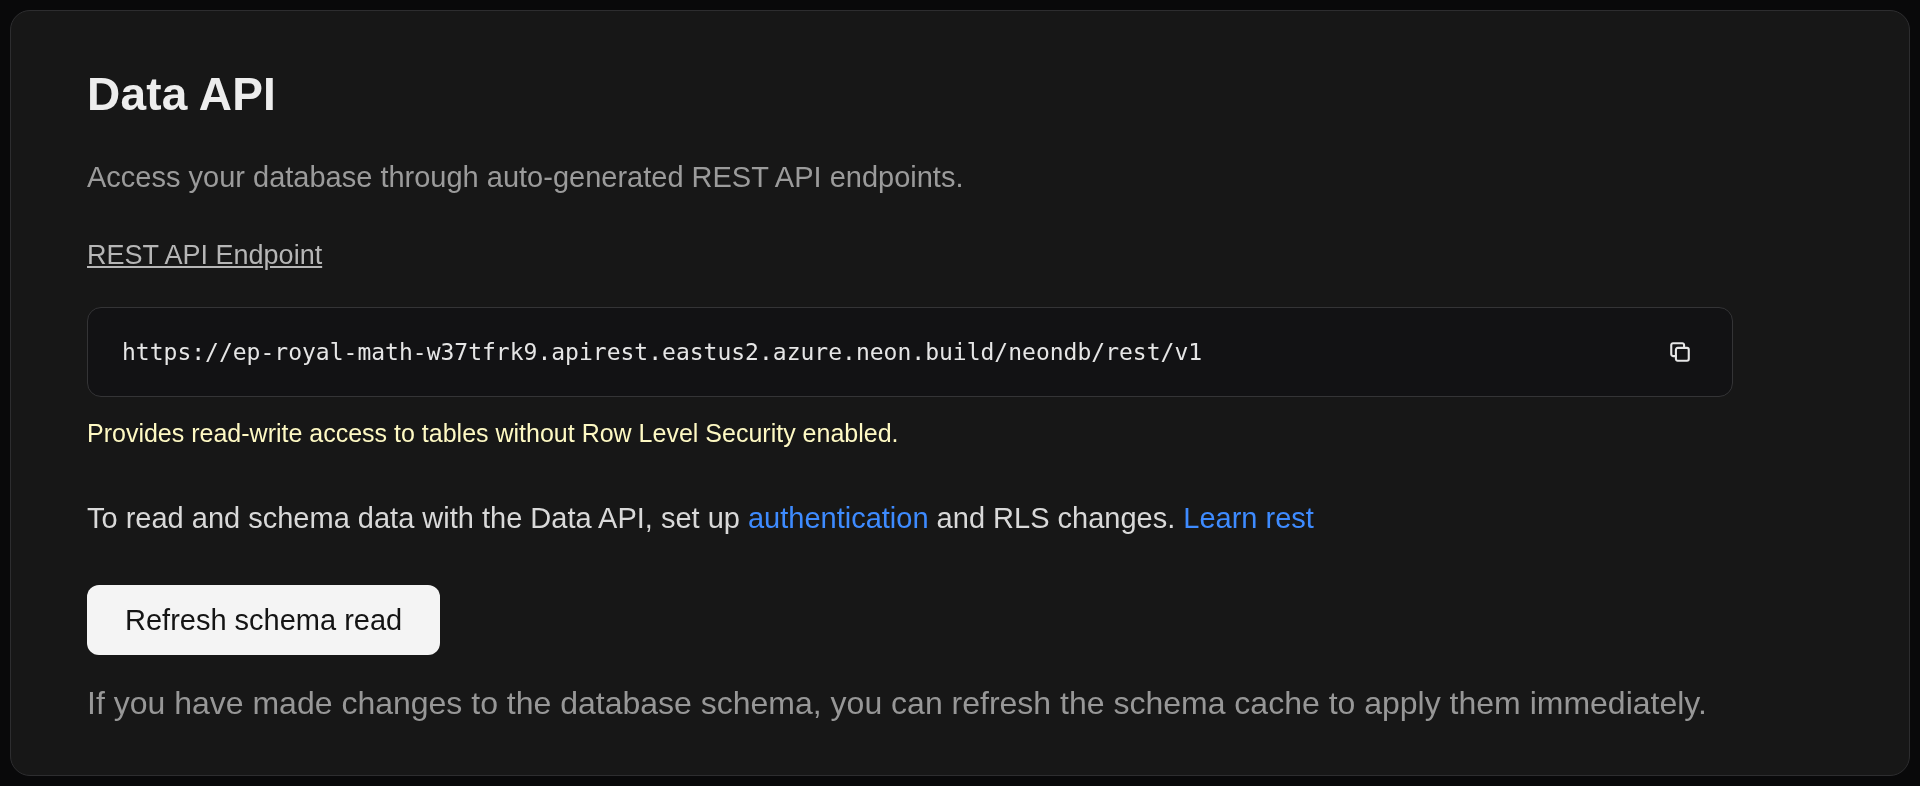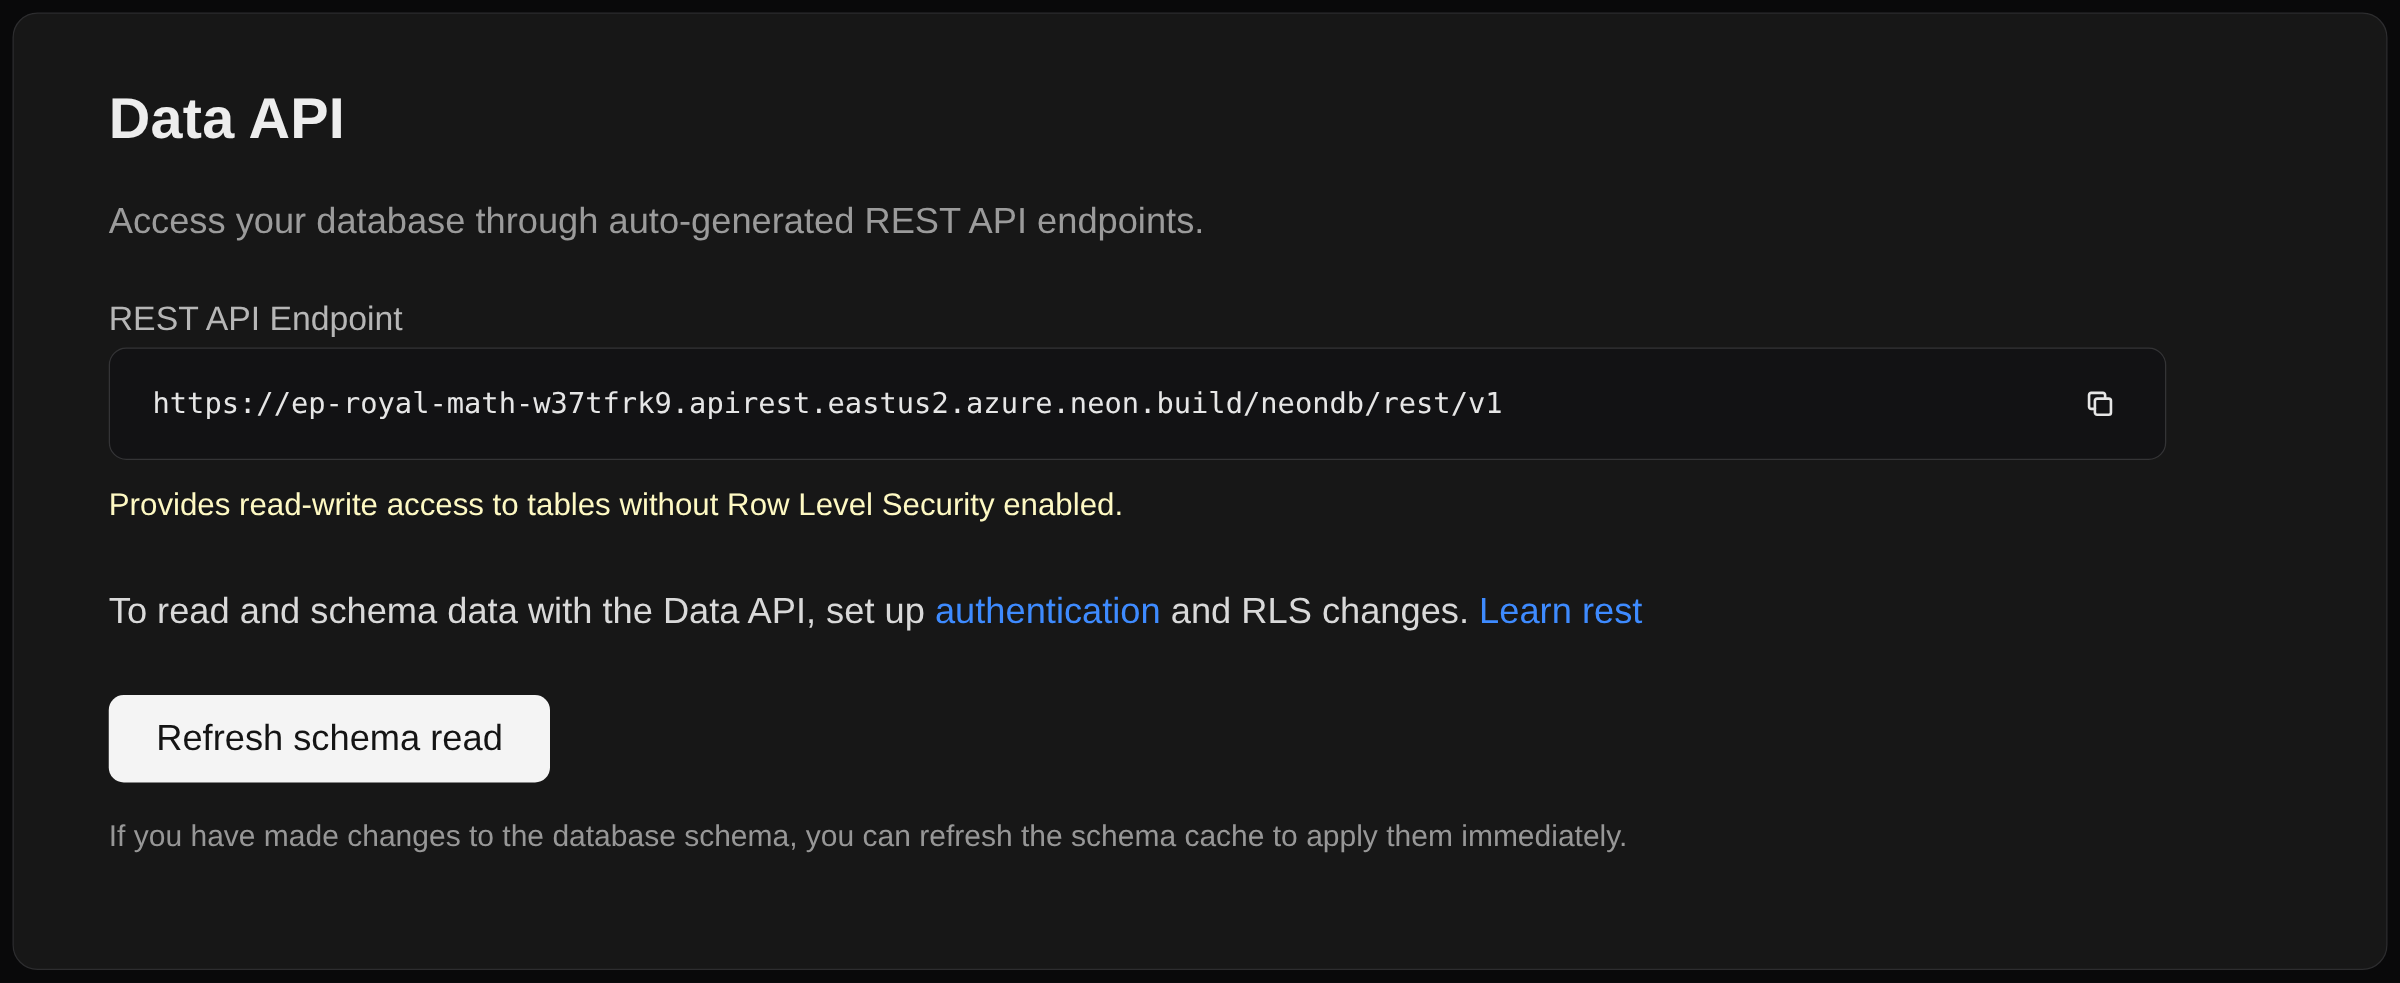--- a/index.html
+++ b/index.html
@@ -35,24 +35,25 @@
   .page-subtitle {
     margin-top: 40px;
     font-size: 29px;
     color: #9b9b9b;
   }
 
   .endpoint-label {
     margin-top: 46px;
     font-size: 27px;
     color: #b6b6b6;
+    text-decoration: underline;
   }
 
   .endpoint-field {
-    margin-top: 7px;
+    margin-top: 36px;
     width: 1646px;
     height: 90px;
     background: #121214;
     border: 1px solid #343436;
     border-radius: 14px;
     display: flex;
     align-items: center;
     padding: 0 26px 0 34px;
   }
 
@@ -107,21 +108,21 @@
     border-radius: 12px;
     font-family: "Liberation Sans", "DejaVu Sans", sans-serif;
     font-size: 29px;
     font-weight: 500;
     line-height: 70px;
     cursor: pointer;
   }
 
   .schema-helper {
     margin-top: 30px;
-    font-size: 24px;
+    font-size: 32px;
     color: #979797;
   }
 </style>
 </head>
 <body>
 
 <div class="card">
 
   <h1 class="page-title">Data API</h1>
 

